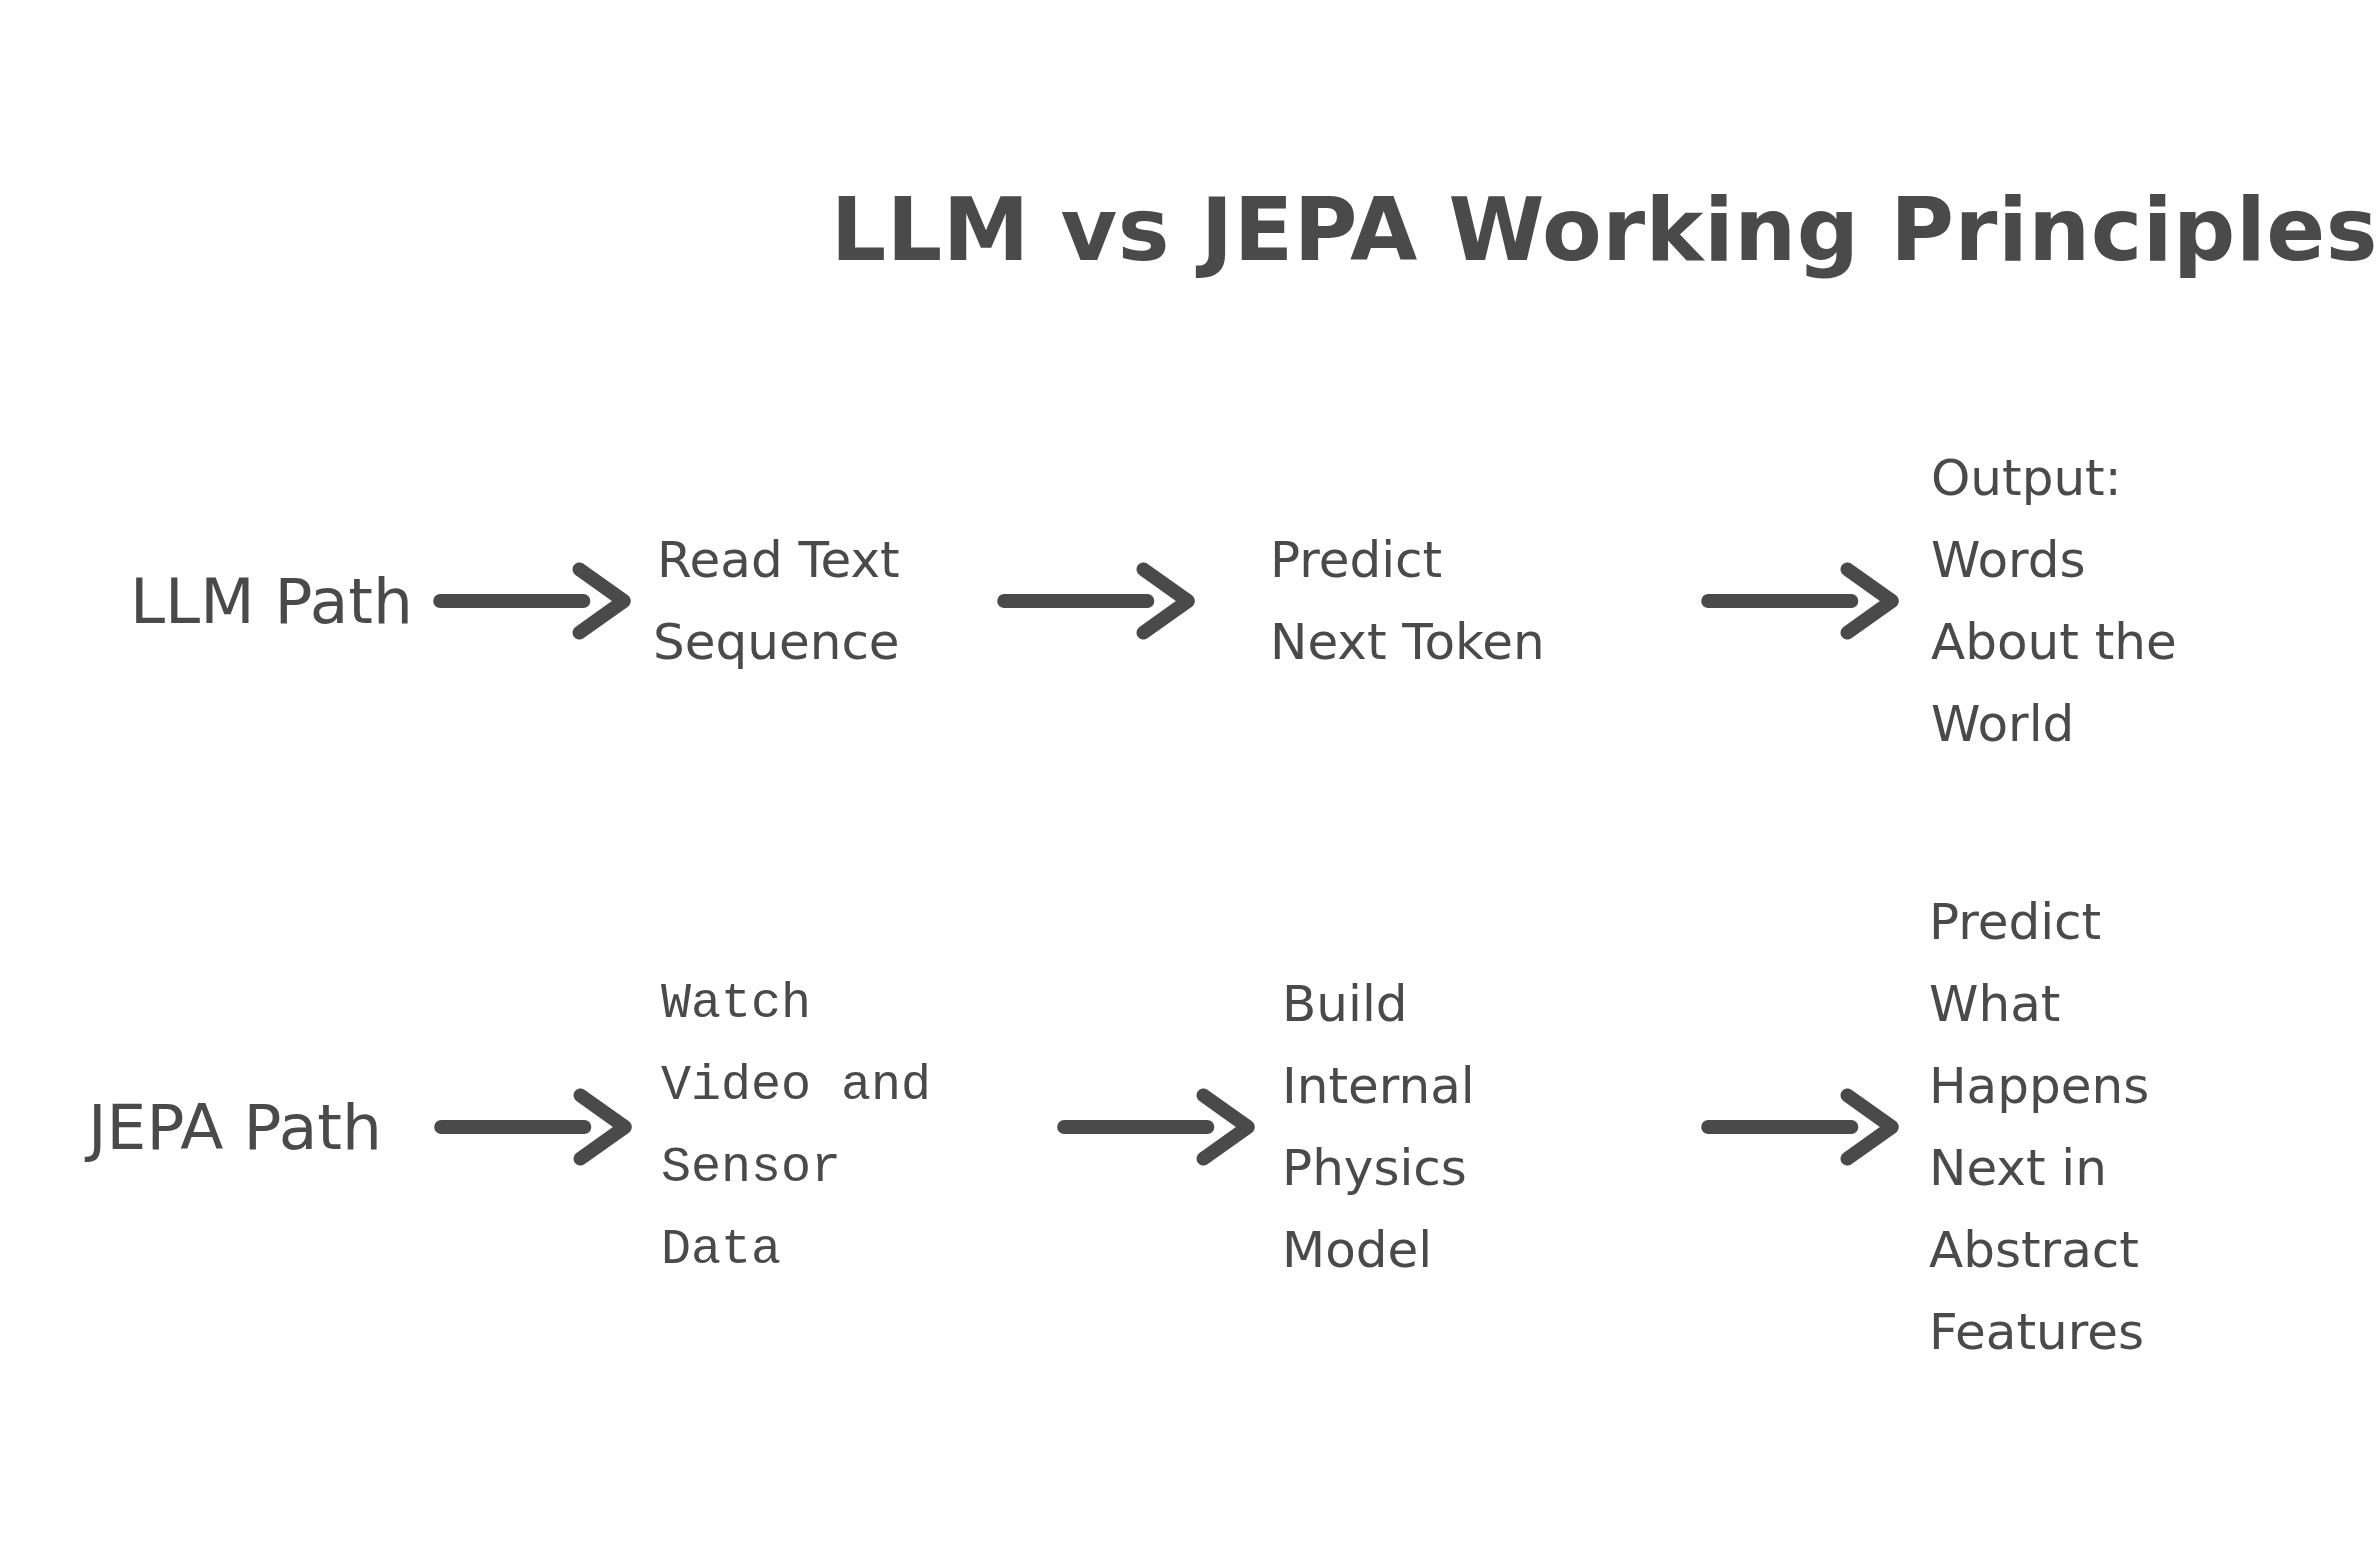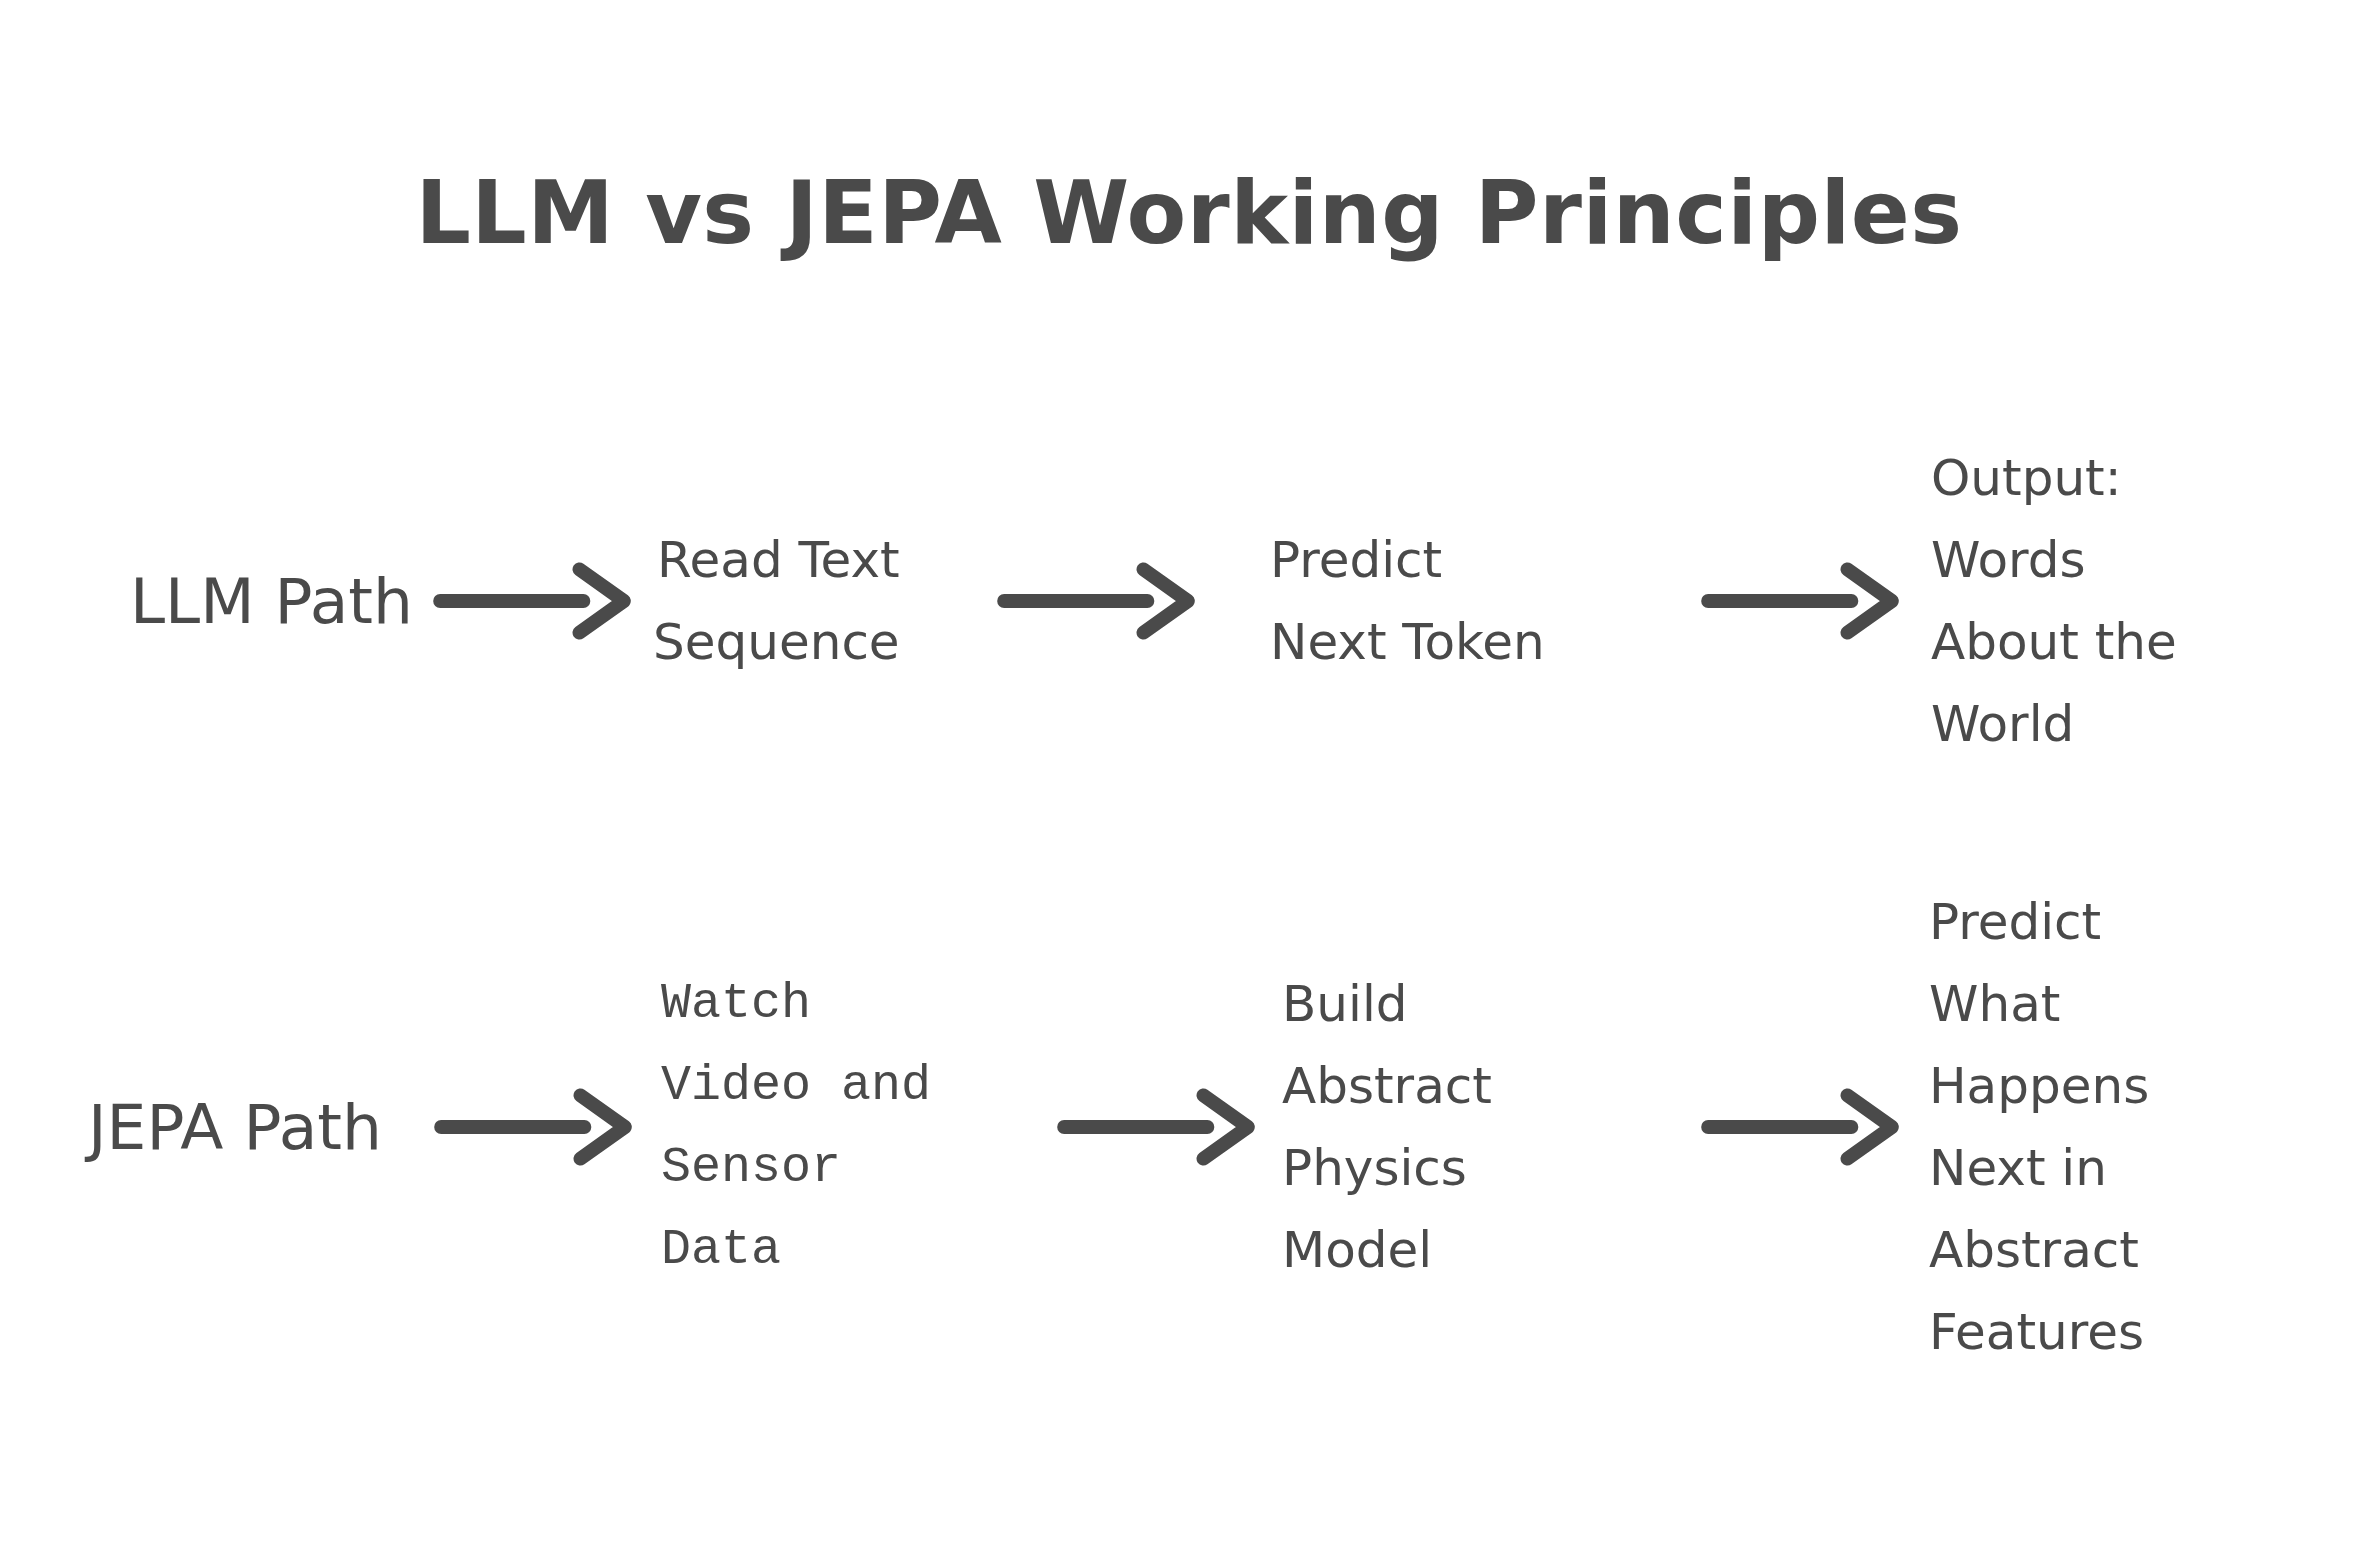--- a/index.html
+++ b/index.html
@@ -7,26 +7,26 @@
     position: relative;
     width: 2378px;
     height: 1541px;
     background: #ffffff;
     color: #4a4a4a;
     font-family: "DejaVu Sans", "Liberation Sans", sans-serif;
     overflow: hidden;
   }
   .title {
     position: absolute;
-    top: 213px;
+    top: 230px;
     left: 0;
     width: 100%;
     margin: 0;
     transform: translateY(-50%);
-    text-align: center;
+    text-align: right;
     font-size: 87px;
     font-weight: 700;
     letter-spacing: 0.5px;
     white-space: nowrap;
   }
   .row {
     position: absolute;
     left: 0;
     width: 100%;
     height: 0;
@@ -112,21 +112,21 @@
 Video and
 Sensor
 Data</div>
 
     <svg class="item arrow-svg pos-a2" width="198" height="83" viewBox="0 0 200 84">
       <path d="M7 42 H152" stroke="currentColor" stroke-width="14" stroke-linecap="round" fill="none"></path>
       <path d="M148 10 L193 42 L148 74" stroke="currentColor" stroke-width="14" stroke-linecap="round" stroke-linejoin="round" fill="none"></path>
     </svg>
 
     <div class="item step pos-s2">Build
-Abstract
+Internal
 Physics
 Model</div>
 
     <svg class="item arrow-svg pos-a3" width="198" height="83" viewBox="0 0 200 84">
       <path d="M7 42 H152" stroke="currentColor" stroke-width="14" stroke-linecap="round" fill="none"></path>
       <path d="M148 10 L193 42 L148 74" stroke="currentColor" stroke-width="14" stroke-linecap="round" stroke-linejoin="round" fill="none"></path>
     </svg>
 
     <div class="item step pos-s3">Predict
 What

